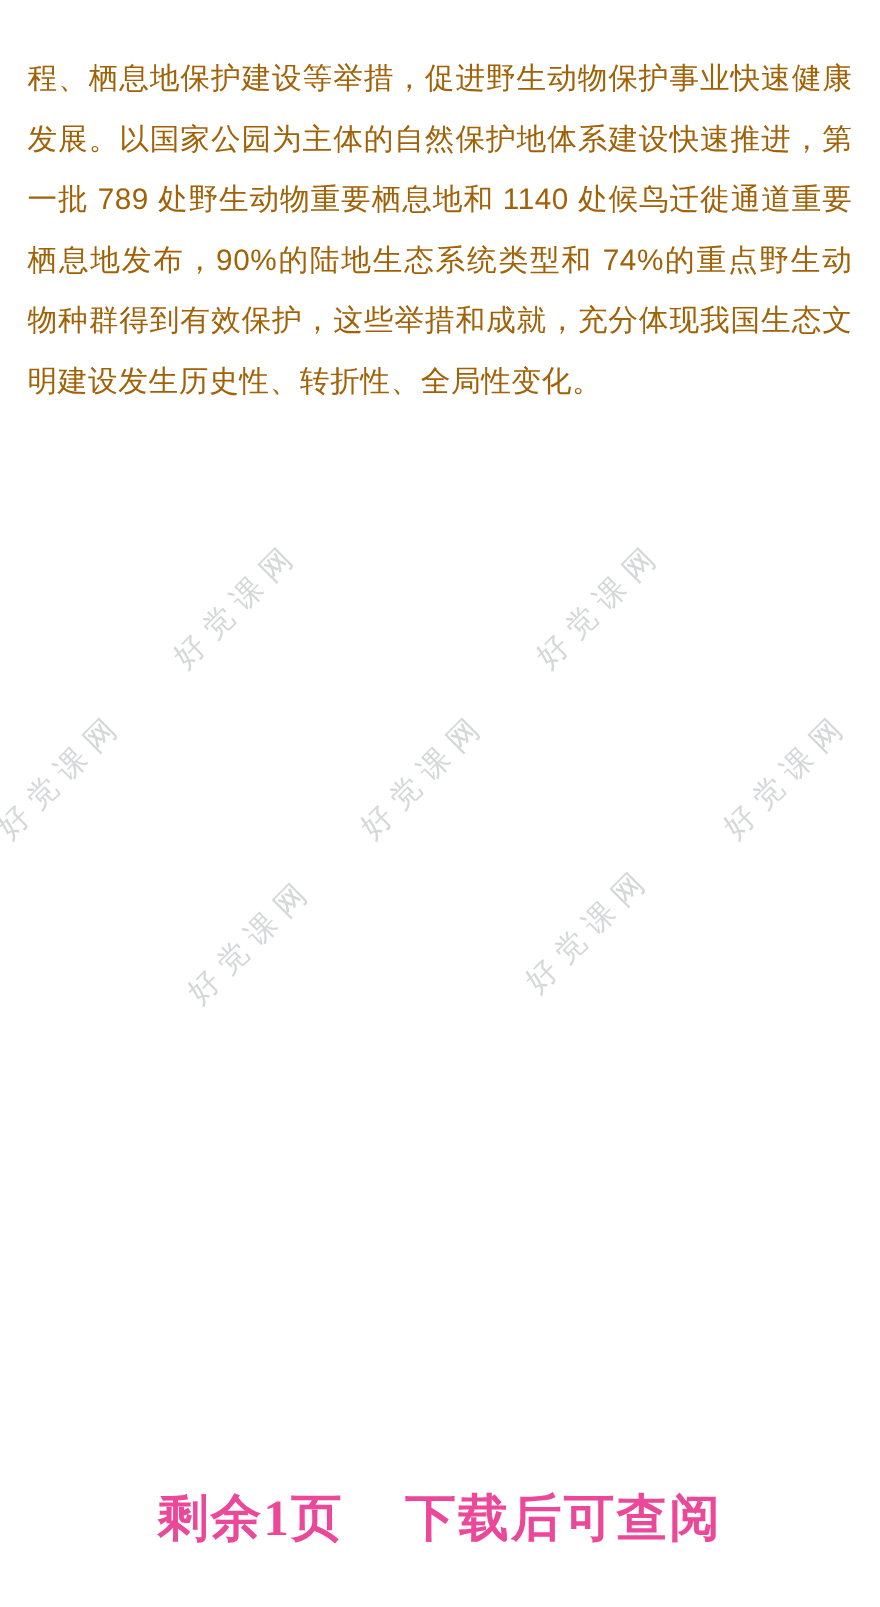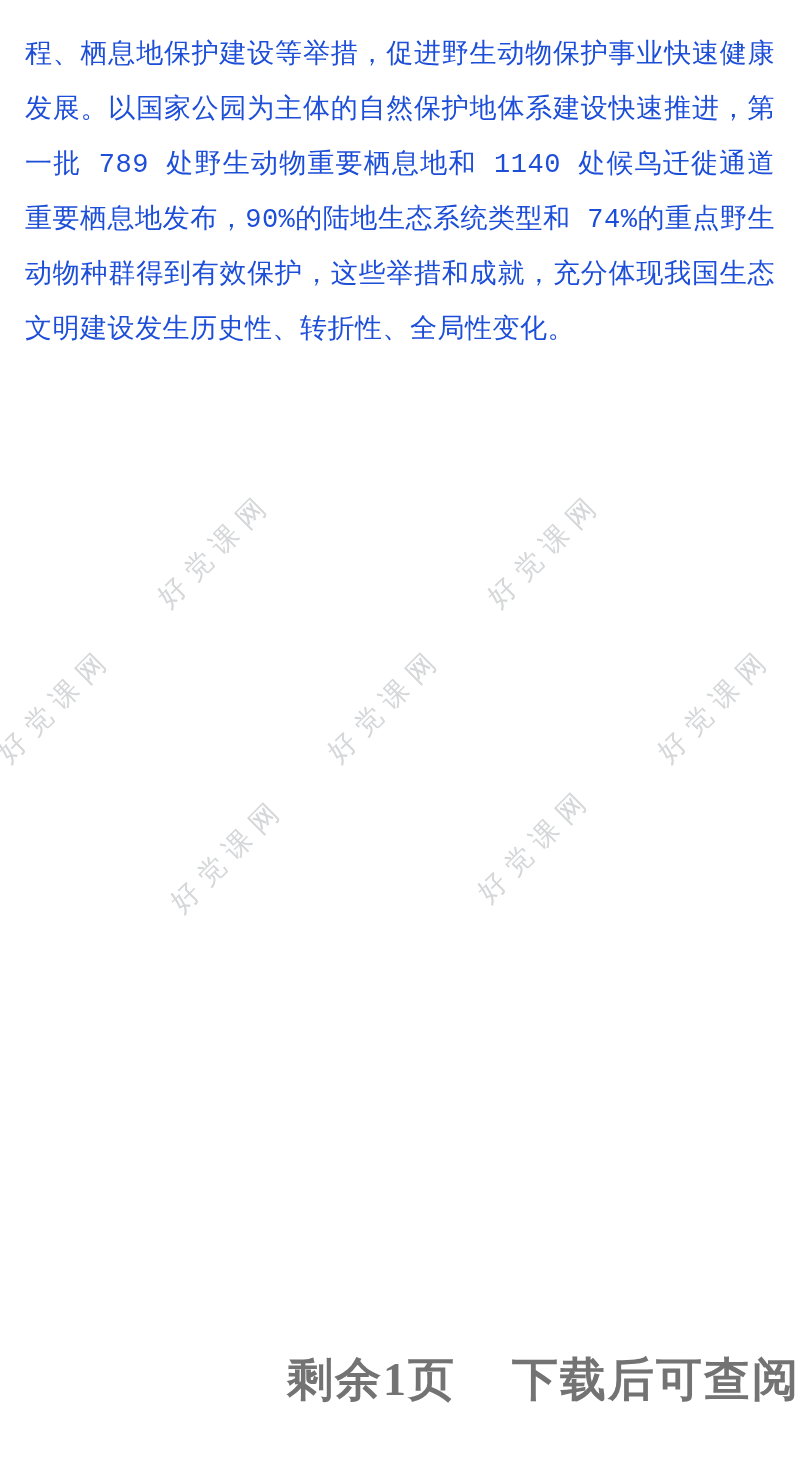--- a/index.html
+++ b/index.html
@@ -12,28 +12,27 @@
     width: 800px;
     height: 1461px;
     background: #ffffff;
     overflow: hidden;
     font-family: "Liberation Sans", "DejaVu Sans", sans-serif;
   }
   .content {
     position: absolute;
     left: 25px;
     right: 25px;
-    top: 28px;
+    top: 44px;
     font-size: 27px;
     line-height: 55px;
-    color: #1d4ed8;
+    color: #a16207;
     text-align: justify;
     letter-spacing: 0.5px;
     word-break: break-all;
-    font-family: Liberation Mono, monospace;
   }
   .content p {
     margin: 0 0 55px 0;
   }
   .content p.indent {
     text-indent: 2em;
   }
   .content p:last-child {
     margin-bottom: 0;
   }
@@ -55,26 +54,26 @@
   .wm-5 { left: 715px; top: 705px; }
   .wm-6 { left: 228px; top: 855px; }
   .wm-7 { left: 535px; top: 845px; }
   .content { z-index: 1; }
   
   .banner {
     position: absolute;
     top: 1352px;
     left: 0;
     width: 100%;
-    text-align: right;
+    text-align: center;
     font-family: "Liberation Serif", "DejaVu Serif", serif;
     font-weight: bold;
     font-size: 46px;
     line-height: 56px;
-    color: #737373;
+    color: #ec4899;
     letter-spacing: 2px;
     z-index: 1;
   }
   .banner .gap {
     display: inline-block;
     width: 56px;
   }
 </style>
 </head>
 <body>

